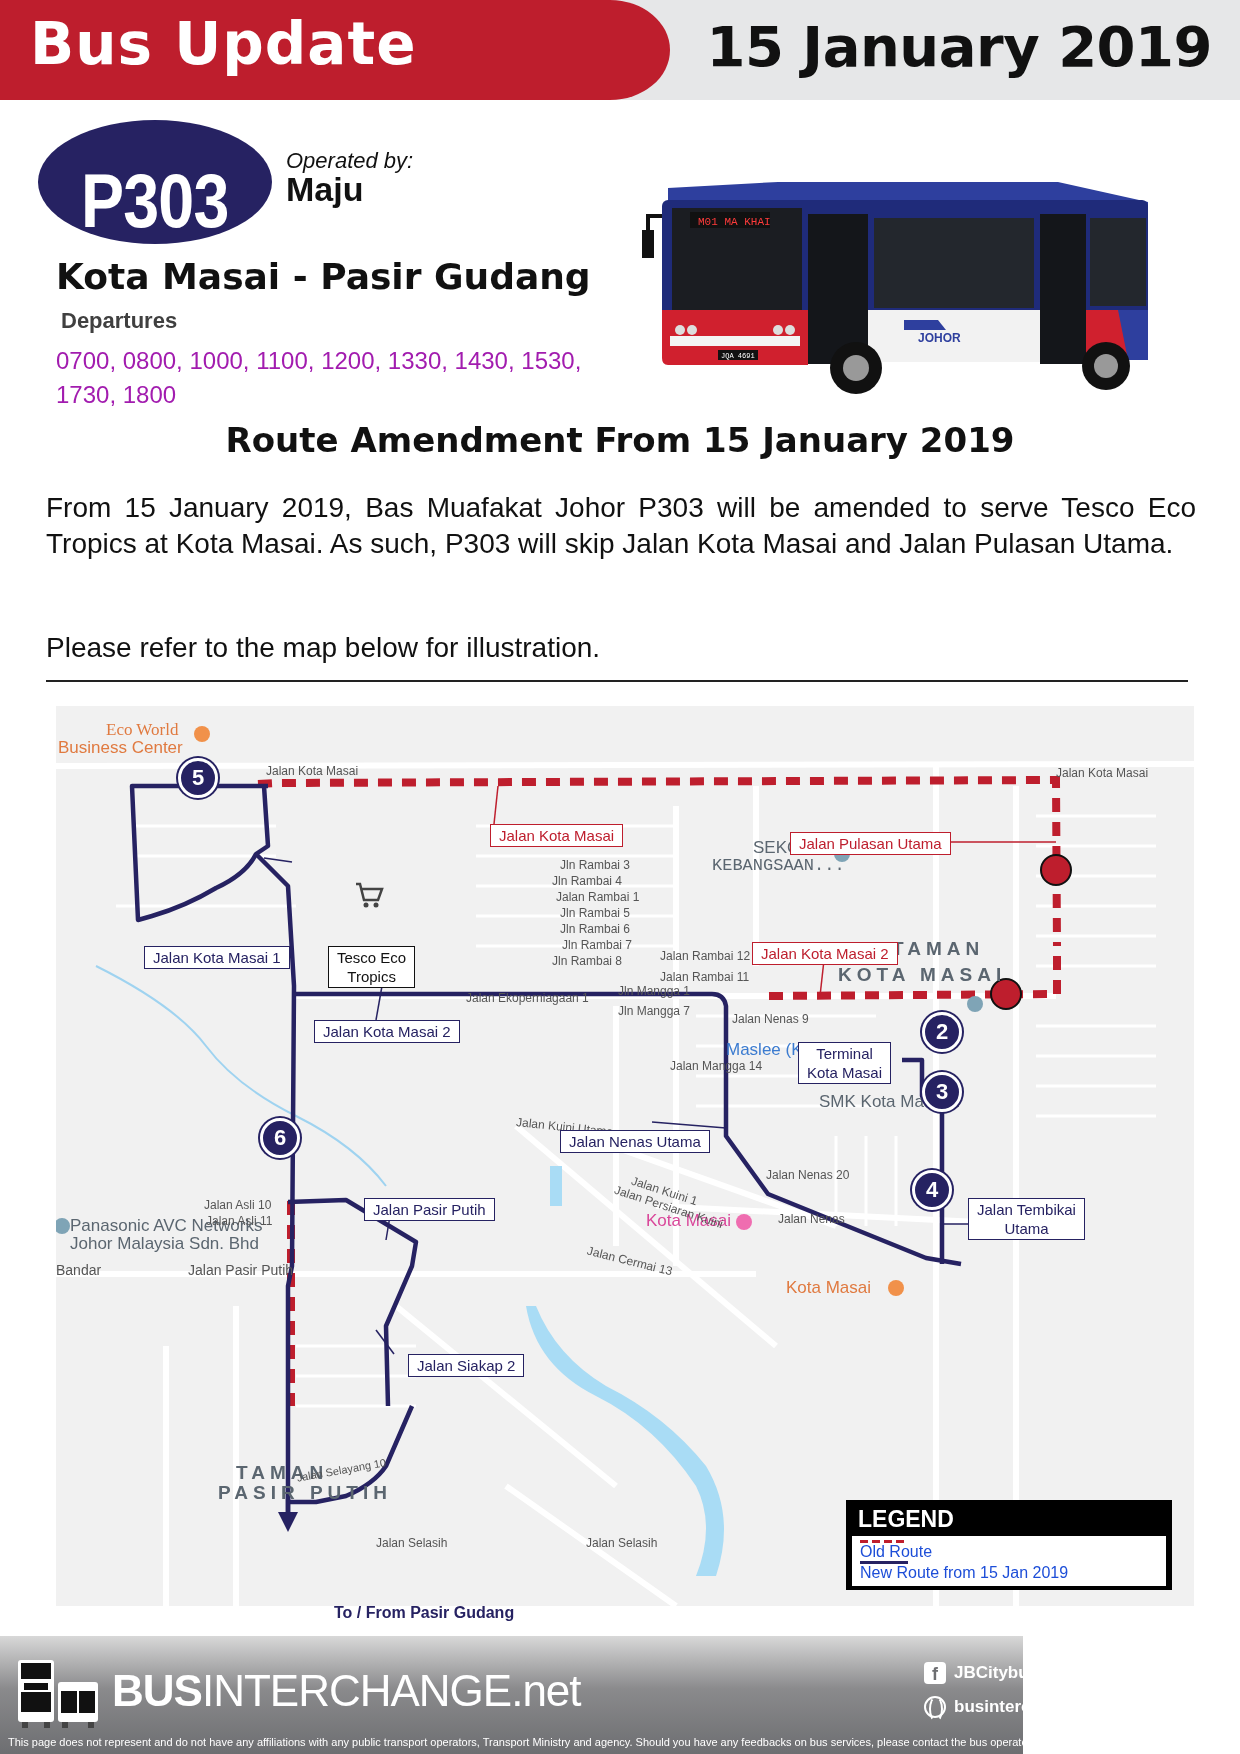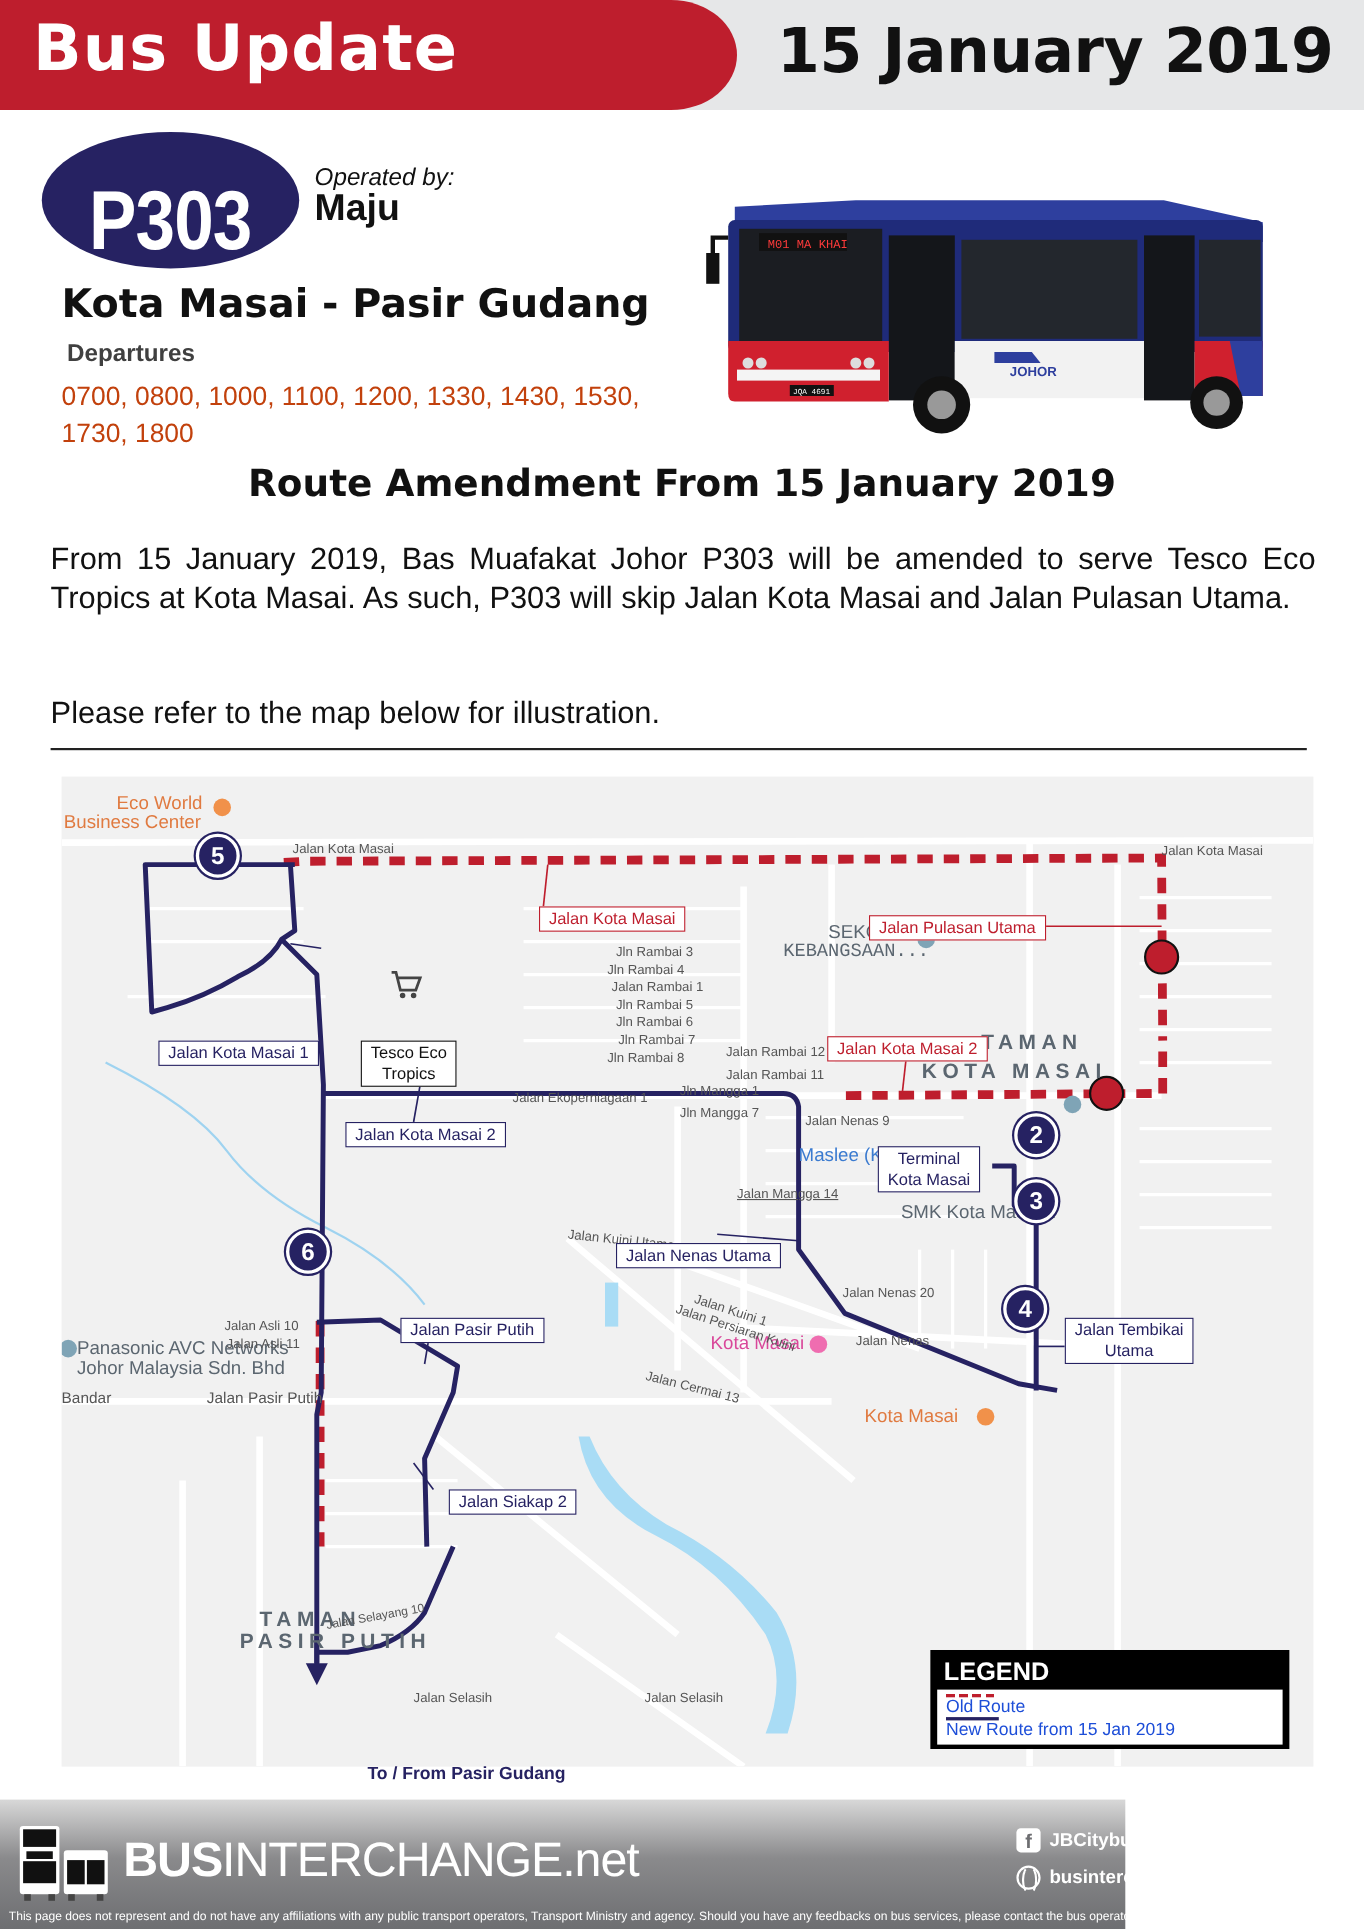--- a/index.html
+++ b/index.html
@@ -12,21 +12,21 @@
   .header-date { position: absolute; right: 28px; top: 14px; color: #111; font-size: 56px; font-weight: bold; font-family: "DejaVu Sans", sans-serif; letter-spacing: -0.5px; }
 
   
   .route-badge { position: absolute; left: 38px; top: 120px; width: 234px; height: 124px; background: #262262; border-radius: 50%; display: flex; align-items: flex-end; justify-content: center; }
   .route-badge span { color: #fff; font-size: 76px; font-weight: bold; font-family: "Liberation Sans Narrow", "Liberation Sans", sans-serif; transform: scaleX(0.85); letter-spacing: -1px; }
   .operated-label { position: absolute; left: 286px; top: 148px; font-size: 22px; font-style: italic; color: #111; }
   .operator-name { position: absolute; left: 286px; top: 170px; font-size: 34px; font-weight: bold; color: #111; }
 
   .route-name { position: absolute; left: 56px; top: 256px; font-size: 36px; font-weight: bold; font-family: "DejaVu Sans", sans-serif; color: #111; }
   .dep-label { position: absolute; left: 61px; top: 308px; font-size: 22px; font-weight: bold; color: #404040; }
-  .dep-times { position: absolute; left: 56px; top: 344px; width: 540px; font-size: 24px; line-height: 34px; color: #c2410c; }
+  .dep-times { position: absolute; left: 56px; top: 344px; width: 540px; font-size: 24px; line-height: 34px; color: #a21caf; }
 
   
   .bus { position: absolute; left: 628px; top: 160px; width: 570px; height: 240px; }
 
   .amend-title { position: absolute; left: 0; width: 1240px; top: 420px; text-align: center; font-size: 34px; font-weight: bold; font-family: "DejaVu Sans", sans-serif; color: #111; }
   .body-para { position: absolute; left: 46px; top: 490px; width: 1150px; font-size: 28px; line-height: 36px; color: #111; text-align: justify; }
   .body-para2 { position: absolute; left: 46px; top: 632px; font-size: 28px; color: #111; }
   .divider { position: absolute; left: 46px; top: 680px; width: 1142px; height: 2px; background: #222; }
 
   
@@ -235,21 +235,21 @@
     <circle cx="840" cy="582" r="8" fill="#f1914a"></circle>
     <circle cx="6" cy="520" r="8" fill="#7fa4b6"></circle>
 
     <g fill="#444">
       <path d="M300 178 L304 178 L308 194 L322 194 L326 183 L306 183" stroke="#444" stroke-width="2.5" fill="none"></path>
       <circle cx="310" cy="199" r="2.5"></circle>
         <circle cx="320" cy="199" r="2.5"></circle>
     </g>
   </svg>
 
-  <div class="poi-orange" style="left:50px; top:14px;">
+  <div class="poi-orange" style="left:50px; top:14px;font-family:Liberation Serif, serif;">
     <div>Eco World</div>
   </div>
   <div class="poi-orange" style="left:2px; top:32px;">Business Center</div>
   <div class="poi-gray" style="left:697px; top:132px;">SEKOLAH</div>
   <div class="poi-gray" style="left:656px; top:150px;font-family:Liberation Mono, monospace;">KEBANGSAAN...</div>
   <div class="poi-blue" style="left:670px; top:334px;">Maslee (Kota</div>
   <div class="poi-gray" style="left:763px; top:386px;">SMK Kota Masai 2</div>
   <div class="poi-pink" style="left:590px; top:505px;">Kota Masai</div>
   <div class="poi-orange" style="left:730px; top:572px;">Kota Masai</div>
   <div class="poi-gray" style="left:14px; top:510px;">Panasonic AVC Networks</div>
@@ -263,21 +263,21 @@
   <div class="maptext" style="left:496px; top:168px;">Jln Rambai 4</div>
   <div class="maptext" style="left:500px; top:184px;">Jalan Rambai 1</div>
   <div class="maptext" style="left:504px; top:200px;">Jln Rambai 5</div>
   <div class="maptext" style="left:504px; top:216px;">Jln Rambai 6</div>
   <div class="maptext" style="left:506px; top:232px;">Jln Rambai 7</div>
   <div class="maptext" style="left:496px; top:248px;">Jln Rambai 8</div>
   <div class="maptext" style="left:604px; top:243px;">Jalan Rambai 12</div>
   <div class="maptext" style="left:604px; top:264px;">Jalan Rambai 11</div>
   <div class="maptext" style="left:562px; top:278px;">Jln Mangga 1</div>
   <div class="maptext" style="left:562px; top:298px;">Jln Mangga 7</div>
-  <div class="maptext" style="left:614px; top:372px;text-decoration:underline;">Jalan Mangga 14</div>
+  <div class="maptext" style="left:614px; top:353px;">Jalan Mangga 14</div>
   <div class="maptext" style="left:410px; top:285px;">Jalan Ekoperniagaan 1</div>
   <div class="maptext" style="left:676px; top:306px;">Jalan Nenas 9</div>
   <div class="maptext" style="left:710px; top:462px;">Jalan Nenas 20</div>
   <div class="maptext" style="left:722px; top:506px;">Jalan Nenas</div>
   <div class="maptext" style="left:460px; top:414px; transform:rotate(6deg);">Jalan Kuini Utama</div>
   <div class="maptext" style="left:574px; top:478px; transform:rotate(18deg);">Jalan Kuini 1</div>
   <div class="maptext" style="left:556px; top:494px; transform:rotate(18deg);">Jalan Persiaran Kuini</div>
   <div class="maptext" style="left:530px; top:548px; transform:rotate(14deg);">Jalan Cermai 13</div>
   <div class="maptext" style="left:148px; top:492px;">Jalan Asli 10</div>
   <div class="maptext" style="left:150px; top:508px;">Jalan Asli 11</div>

